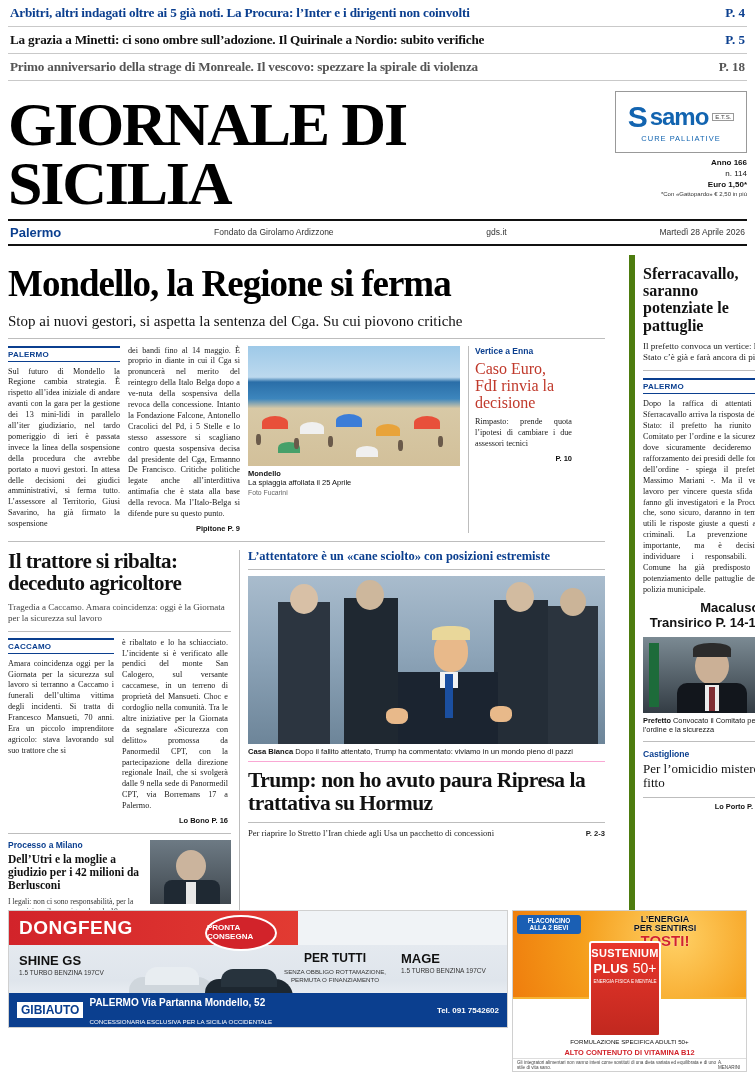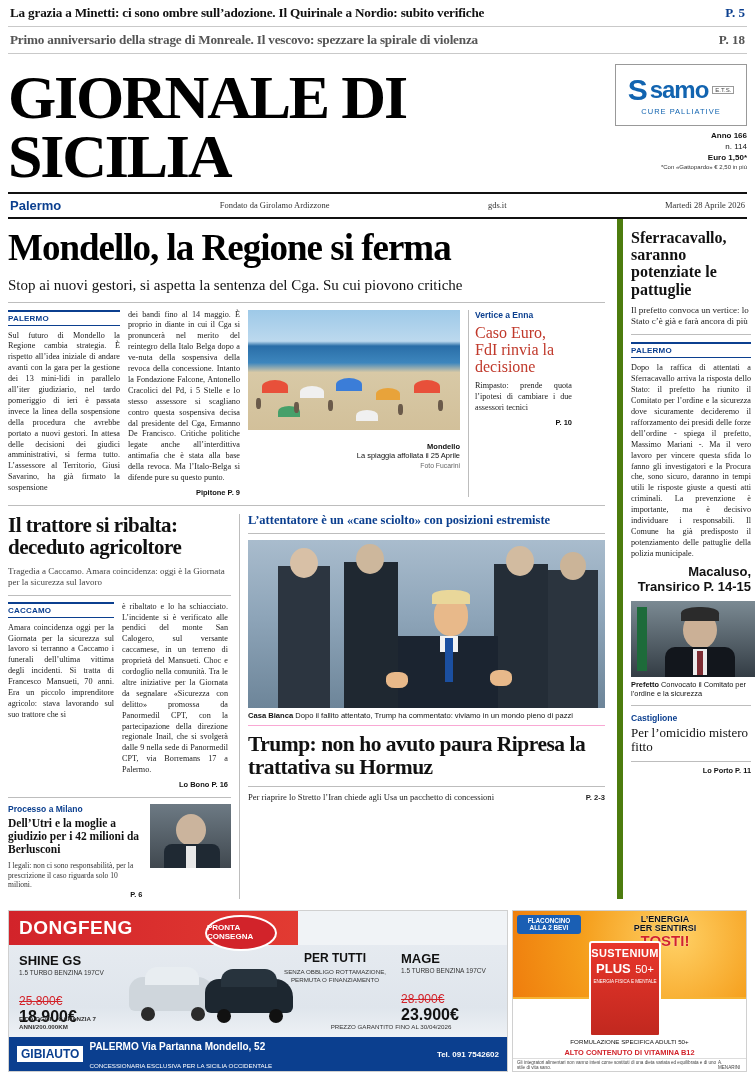--- a/index.html
+++ b/index.html
@@ -84,27 +84,27 @@
   .infobar {
     display: flex; align-items: center; justify-content: space-between;
     border-top: 2px solid #111; border-bottom: 2px solid #111;
     margin: 6px 8px 0 8px; padding: 4px 2px;
   }
   .infobar-left {
     font-family: "Liberation Sans", sans-serif;
     font-weight: bold; font-size: 13px; color: #0b3f8f;
   }
   .infobar-mid, .infobar-site, .infobar-date {
-    font-family: Liberation Serif, serif;
+    font-family: Liberation Sans, sans-serif;
     font-size: 8.5px; color: #333; text-align: center;
   }
   .infobar-date { font-size: 8.5px; }
 
   
-  .content { display: flex; padding: 0 8px; gap: 4px; }
+  .content { display: flex; padding: 9px 8px; gap: 16px; }
   .left-col { width: 605px; padding-right: 8px; }
   .right-col {
     width: 134px; border-left: 6px solid #4d7c0f; padding-left: 8px;
   }
 
   .headline-main {
     font-family: "Liberation Serif", serif;
     font-weight: bold; font-size: 37px; letter-spacing: -1px;
     line-height: 1.02; margin-top: 10px; color: #000;
   }
@@ -134,21 +134,21 @@
   .col-w2 { width: 112px; }
 
   
   .photo { position: relative; overflow: hidden; background: #cfd8dc; }
   .photo-beach { width: 212px; height: 120px; }
   .beach-sky { position: absolute; inset: 0; background: linear-gradient(#9ec9e8 0%, #bcd9ee 26%, #2a6ea8 30%, #3d86bd 44%, #d8c9a6 52%, #d2c09a 100%); }
   .beach-umb { position: absolute; border-radius: 50% 50% 0 0; }
   .beach-person { position: absolute; border-radius: 40%; background: #6a5a4a; }
   .photo-cap {
     font-family: "Liberation Sans", sans-serif;
-    font-size: 7.5px; line-height: 1.3; margin-top: 12px; color: #111; text-align: right;
+    font-size: 7.5px; line-height: 1.3; margin-top: 3px; color: #111;
   }
   .photo-cap b { font-weight: bold; }
   .photo-credit { color: #666; font-size: 6.8px; }
 
   .box-enna {
     width: 104px; border-left: 1px solid #bdbdbd; padding-left: 6px;
   }
   .box-kicker-blue {
     font-family: "Liberation Sans", sans-serif;
     font-weight: bold; font-size: 8.5px; color: #0b3f8f; margin-bottom: 4px;
@@ -257,21 +257,21 @@
   }
   .rc-head2 {
     font-family: "Liberation Serif", serif;
     font-size: 13px; line-height: 1.1; margin-top: 3px;
   }
   .rc-pg { font-family: "Liberation Sans", sans-serif; font-weight: bold; font-size: 7.4px; text-align: right; margin-top: 6px; border-top: 1px solid #bdbdbd; padding-top: 4px;}
 
   
   .ads { position: absolute; left: 8px; top: 910px; width: 739px; height: 162px; display: flex; gap: 4px; }
   .ad-car {
-    width: 500px; height: 162px; position: relative; overflow: hidden;
+    width: 500px; height: 118px; position: relative; overflow: hidden;
     background: linear-gradient(180deg,#e9edf2 0%, #dfe5ec 60%, #ffffff 100%);
     border: 1px solid #d0d0d0;
   }
   .ad-red-bar { position: absolute; left: 0; top: 0; width: 100%; height: 34px; background: linear-gradient(90deg,#d2232a 0%, #e23b32 58%, #f0f3f6 58%); }
   .ad-brand {
     position: absolute; left: 10px; top: 6px; color: #fff;
     font-family: "Liberation Sans", sans-serif; font-weight: bold; font-size: 19px; letter-spacing: 0.5px;
   }
   .ad-badge {
     position: absolute; left: 196px; top: 4px; width: 72px; height: 36px; background: #d2232a;
@@ -321,21 +321,21 @@
     font-family: "Liberation Sans", sans-serif; font-weight: bold; font-size: 6.4px; line-height: 1.15;
   }
   .ph-pack {
     position: absolute; left: 76px; top: 30px; width: 72px; height: 96px;
     background: linear-gradient(180deg,#e8362b 0%, #c1281f 100%);
     border: 2px solid #fff; border-radius: 3px; color: #fff; text-align: center; padding-top: 4px;
     font-family: "Liberation Sans", sans-serif;
   }
   .ph-pack b { font-size: 11px; display: block; letter-spacing: 0.3px; }
   .ph-pack .plus { font-size: 13px; font-weight: bold; }
-  .ph-pack .c50 { font-size: 11px; }
+  .ph-pack .c50 { font-size: 14px; }
   .ph-strip1 {
     position: absolute; left: 0; bottom: 26px; width: 100%; text-align: center;
     font-family: "Liberation Sans", sans-serif; font-size: 6.2px; color: #111;
   }
   .ph-strip2 {
     position: absolute; left: 0; bottom: 14px; width: 100%; text-align: center;
     font-family: "Liberation Sans", sans-serif; font-weight: bold; font-size: 7.4px; color: #d2232a; margin-top: 40px;
   }
   .ph-foot {
     position: absolute; left: 0; bottom: 0; width: 100%; height: 13px;
@@ -343,20 +343,24 @@
     font-family: "Liberation Sans", sans-serif; font-size: 4.6px; color: #444;
     border-top: 1px solid #ddd;
   }
 </style>
 </head>
 <body>
 
 <div class="page">
 
   <div class="teasers">
+    <div class="teaser teaser-1">
+      <div class="teaser-text">Arbitri, altri indagati oltre ai 5 già noti. La Procura: l’Inter e i dirigenti non coinvolti</div>
+      <div class="teaser-page">P. 4</div>
+    </div>
     <div class="teaser teaser-2">
       <div class="teaser-text">La grazia a Minetti: ci sono ombre sull’adozione. Il Quirinale a Nordio: subito verifiche</div>
       <div class="teaser-page">P. 5</div>
     </div>
     <div class="teaser teaser-3">
       <div class="teaser-text">Primo anniversario della strage di Monreale. Il vescovo: spezzare la spirale di violenza</div>
       <div class="teaser-page">P. 18</div>
     </div>
   </div>
 

